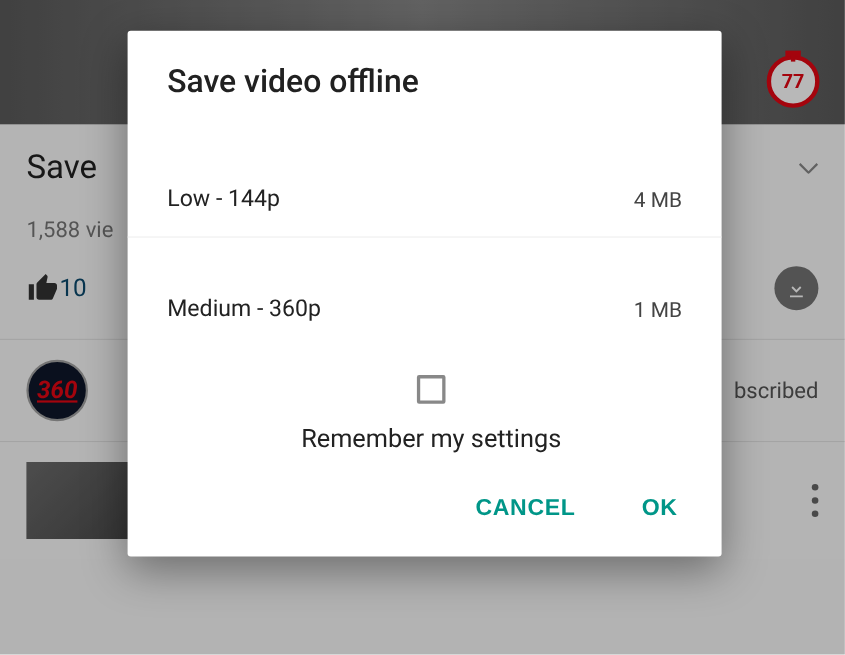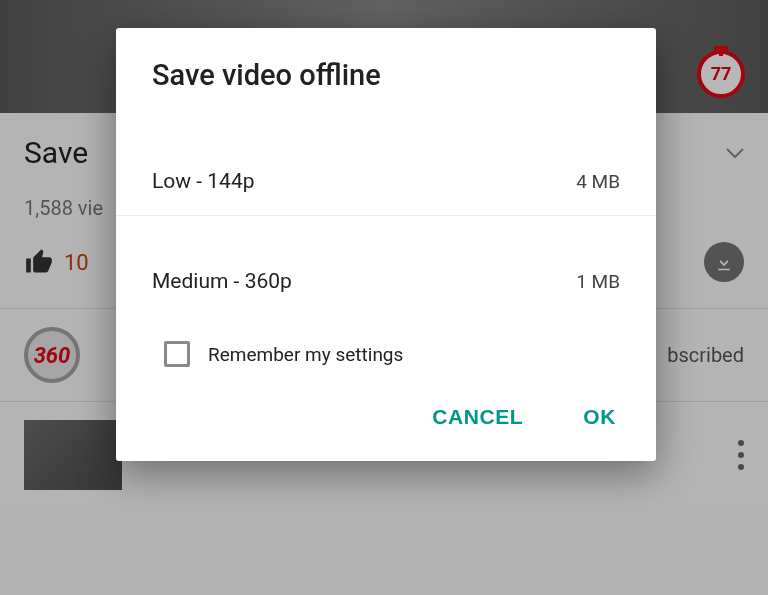--- a/index.html
+++ b/index.html
@@ -55,52 +55,52 @@
     }
     .bg-row2 {
       display: flex;
       justify-content: space-between;
       align-items: center;
       padding-bottom: 18px;
     }
     .bg-like {
       display: flex;
       align-items: center;
-      gap: 10px;
       font-size: 22px;
-      color: #c2410c;
+      color: #0c4a6e;
     }
     .bg-download {
       width: 40px; height: 40px;
       background: #747474;
       border-radius: 50%;
       display: flex;
       align-items: center;
       justify-content: center;
     }
     .bg-channel {
       background: #fafafa;
       border-bottom: 1px solid #e0e0e0;
       display: flex;
       align-items: center;
       padding: 18px 24px;
       gap: 18px;
     }
     .bg-avatar {
       width: 56px; height: 56px;
       border-radius: 50%;
-      background: #e5e5e5;
-      border: 4px solid #a3a3a3;
+      background: #0f172a;
+      border: 2px solid #a3a3a3;
       display: flex;
       align-items: center;
       justify-content: center;
       color: #e30613;
       font-weight: 700;
       font-size: 22px;
       font-style: italic;
+      text-decoration: underline;
     }
     .bg-sub {
       margin-left: auto;
       color: #555;
       font-size: 20px;
     }
     .bg-list {
       background: #fafafa;
       display: flex;
       align-items: center;
@@ -161,22 +161,23 @@
     .opt-selected {
       background: #efefef;
     }
     .opt-label { color: #222; }
     .opt-size { color: #444; font-size: 19px; margin-top: 32px; }
     .remember-row {
       display: flex;
       align-items: center;
       gap: 18px;
       padding: 26px 36px 30px 48px;
-      font-size: 19px;
+      font-size: 23px;
       color: #222;
+      flex-direction: column;
     }
     .checkbox {
       width: 26px; height: 26px;
       border: 3px solid #888;
       border-radius: 2px;
     }
     .dialog-actions {
       display: flex;
       justify-content: flex-end;
       gap: 60px;

